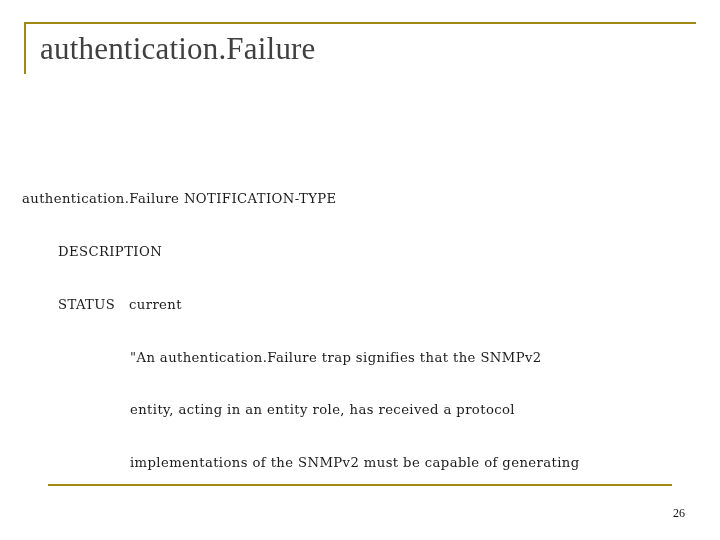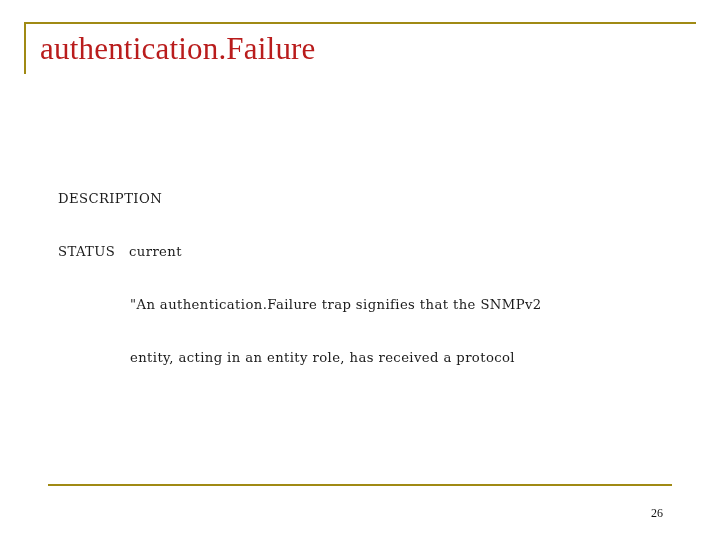--- a/index.html
+++ b/index.html
@@ -37,21 +37,21 @@
     background: #a08a14;
   }
   .slide-title {
     position: absolute;
     left: 40px;
     top: 30px;
     width: 650px;
     font-family: "Liberation Serif", serif;
     font-size: 31px;
     line-height: 38px;
-    color: #b91c1c;
+    color: #404040;
     letter-spacing: 0.2px;
     white-space: nowrap;
   }
   
   .mib-block {
     position: absolute;
     left: 22px;
     top: 155px;
     width: 680px;
     font-family: "DejaVu Serif", serif;
@@ -71,43 +71,45 @@
   .footer-rule {
     position: absolute;
     left: 48px;
     top: 484px;
     width: 624px;
     height: 2px;
     background: #a08a14;
   }
   .page-number {
     position: absolute;
-    right: 57px;
+    right: 35px;
     top: 506px;
     font-family: "Liberation Serif", serif;
     font-size: 12px;
     color: #111111;
     margin-left: 24px;
   }
 </style>
 </head>
 <body>
 
 <div class="slide">
 
   <div class="title-rule-top"></div>
   <div class="title-rule-left"></div>
 
   <div class="slide-title">authentication.Failure</div>
 
   <div class="mib-block">
+    <div class="mib-line">authentication.Failure NOTIFICATION-TYPE</div>
     <div class="mib-line indent-2">DESCRIPTION</div>
     <div class="mib-line indent-1">STATUS   current</div>
     <div class="mib-line indent-3">"An authentication.Failure trap signifies that the SNMPv2</div>
     <div class="mib-line indent-3">entity, acting in an entity role, has received a protocol</div>
+    <div class="mib-line indent-3">implementations of the SNMPv2 must be capable of generating</div>
     
     
     
   </div>
 
   <div class="footer-rule"></div>
   <div class="page-number">26</div>
 
 </div>
 

